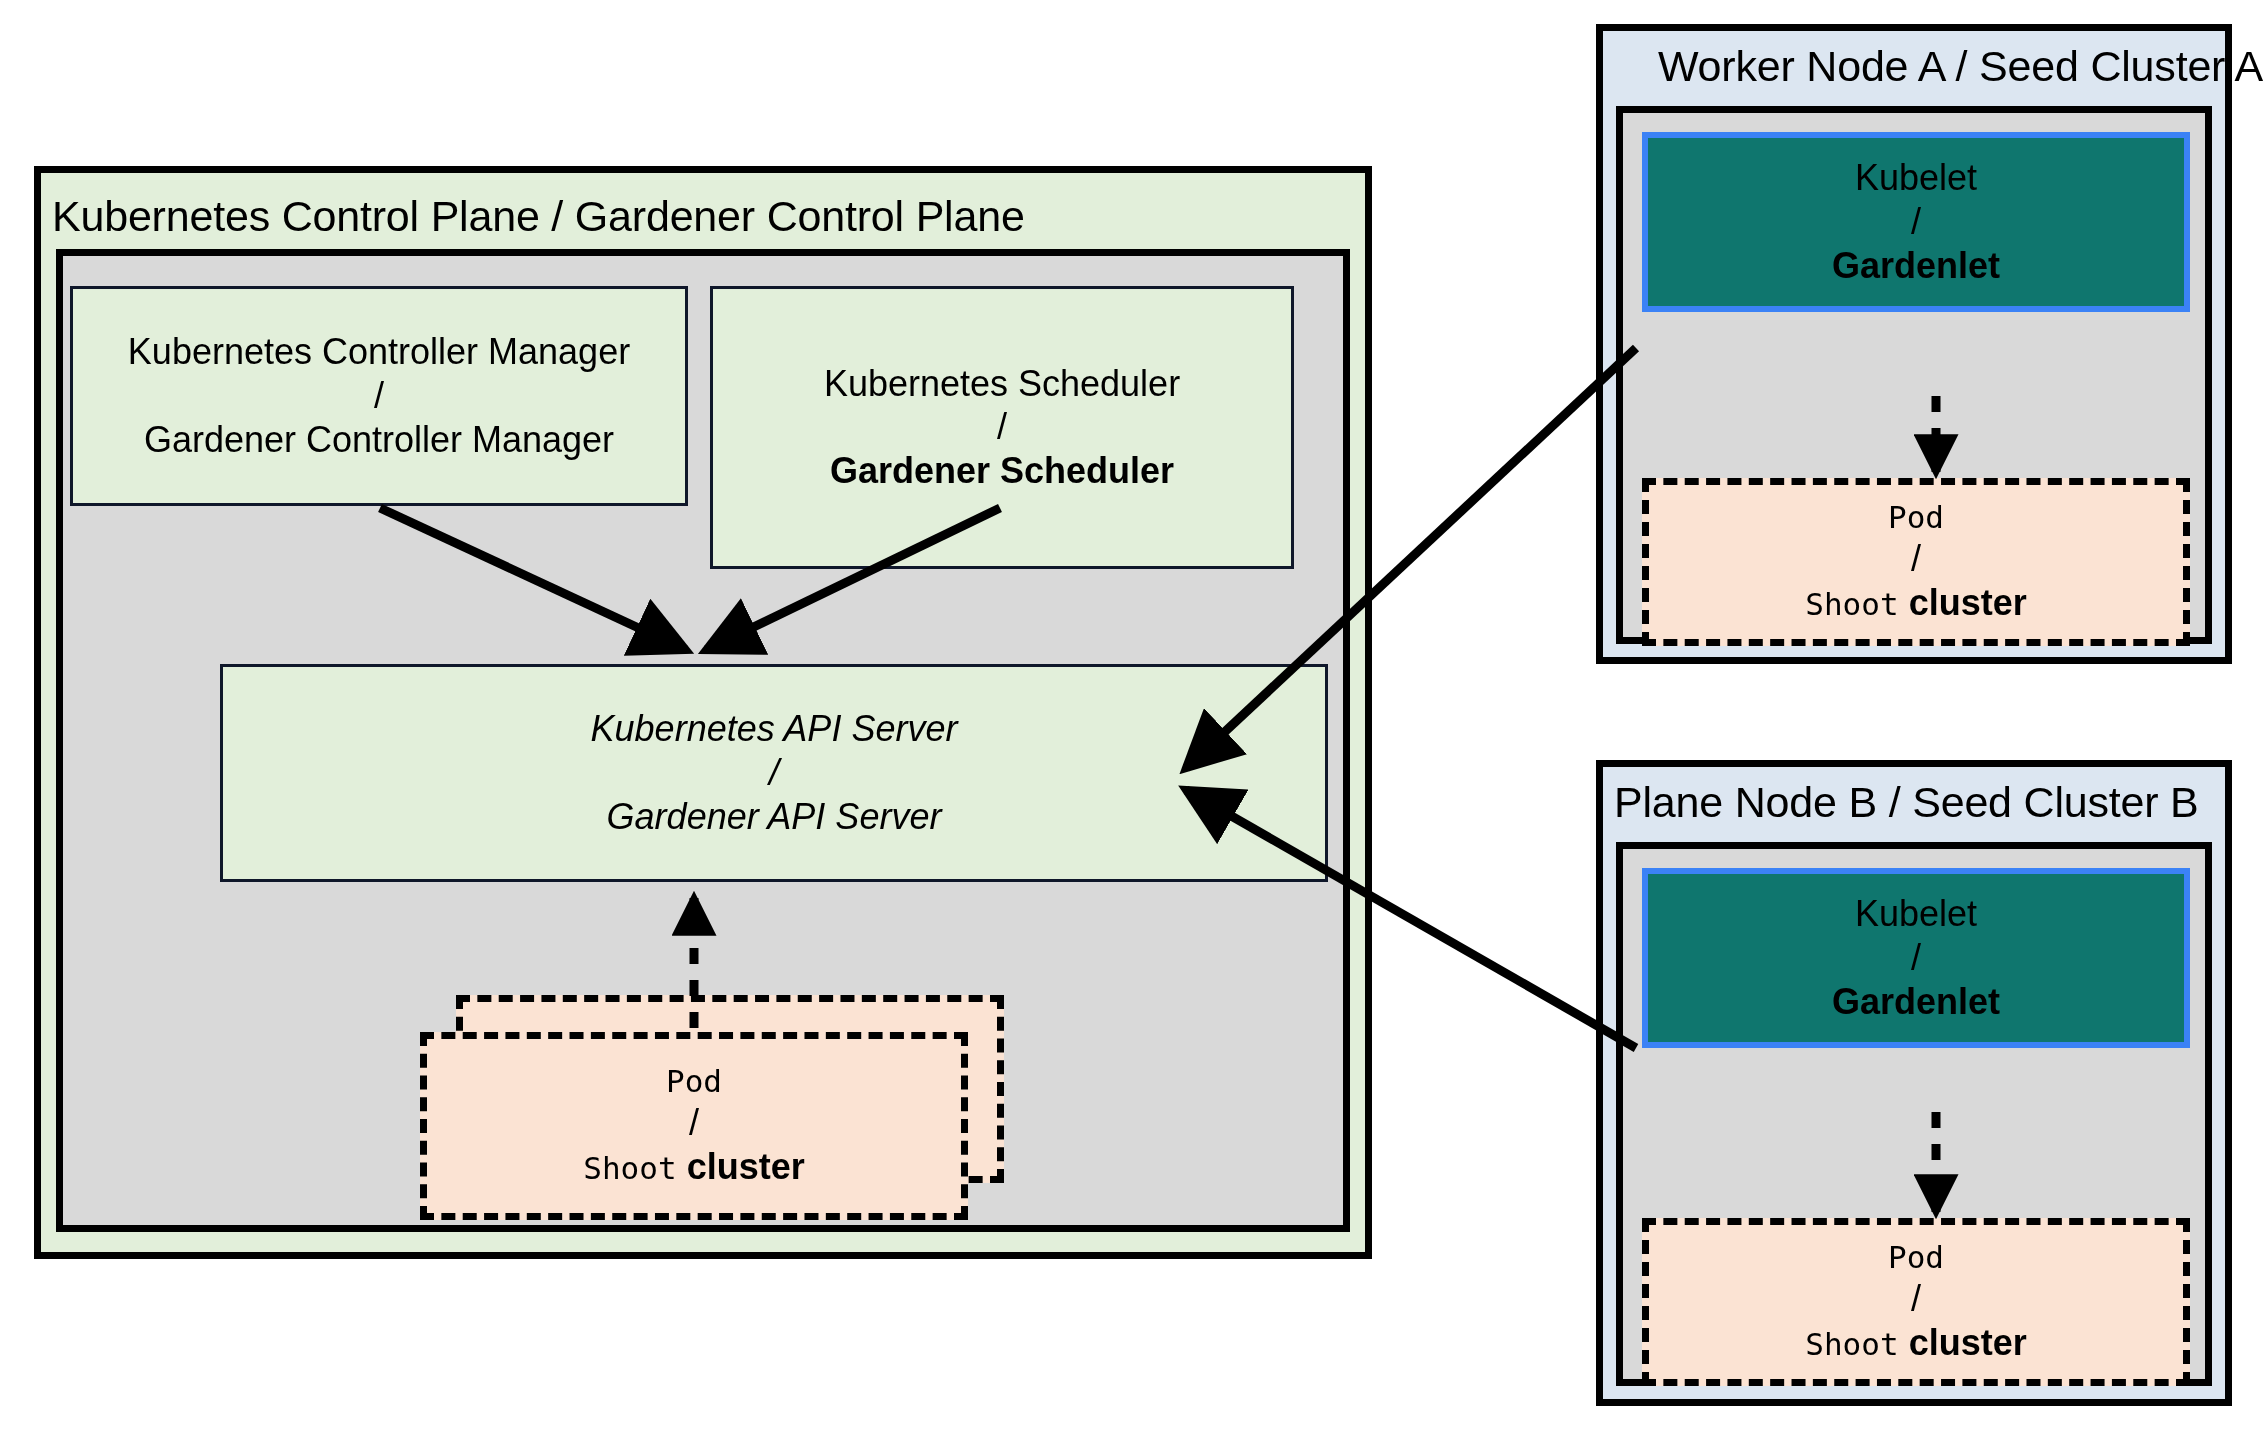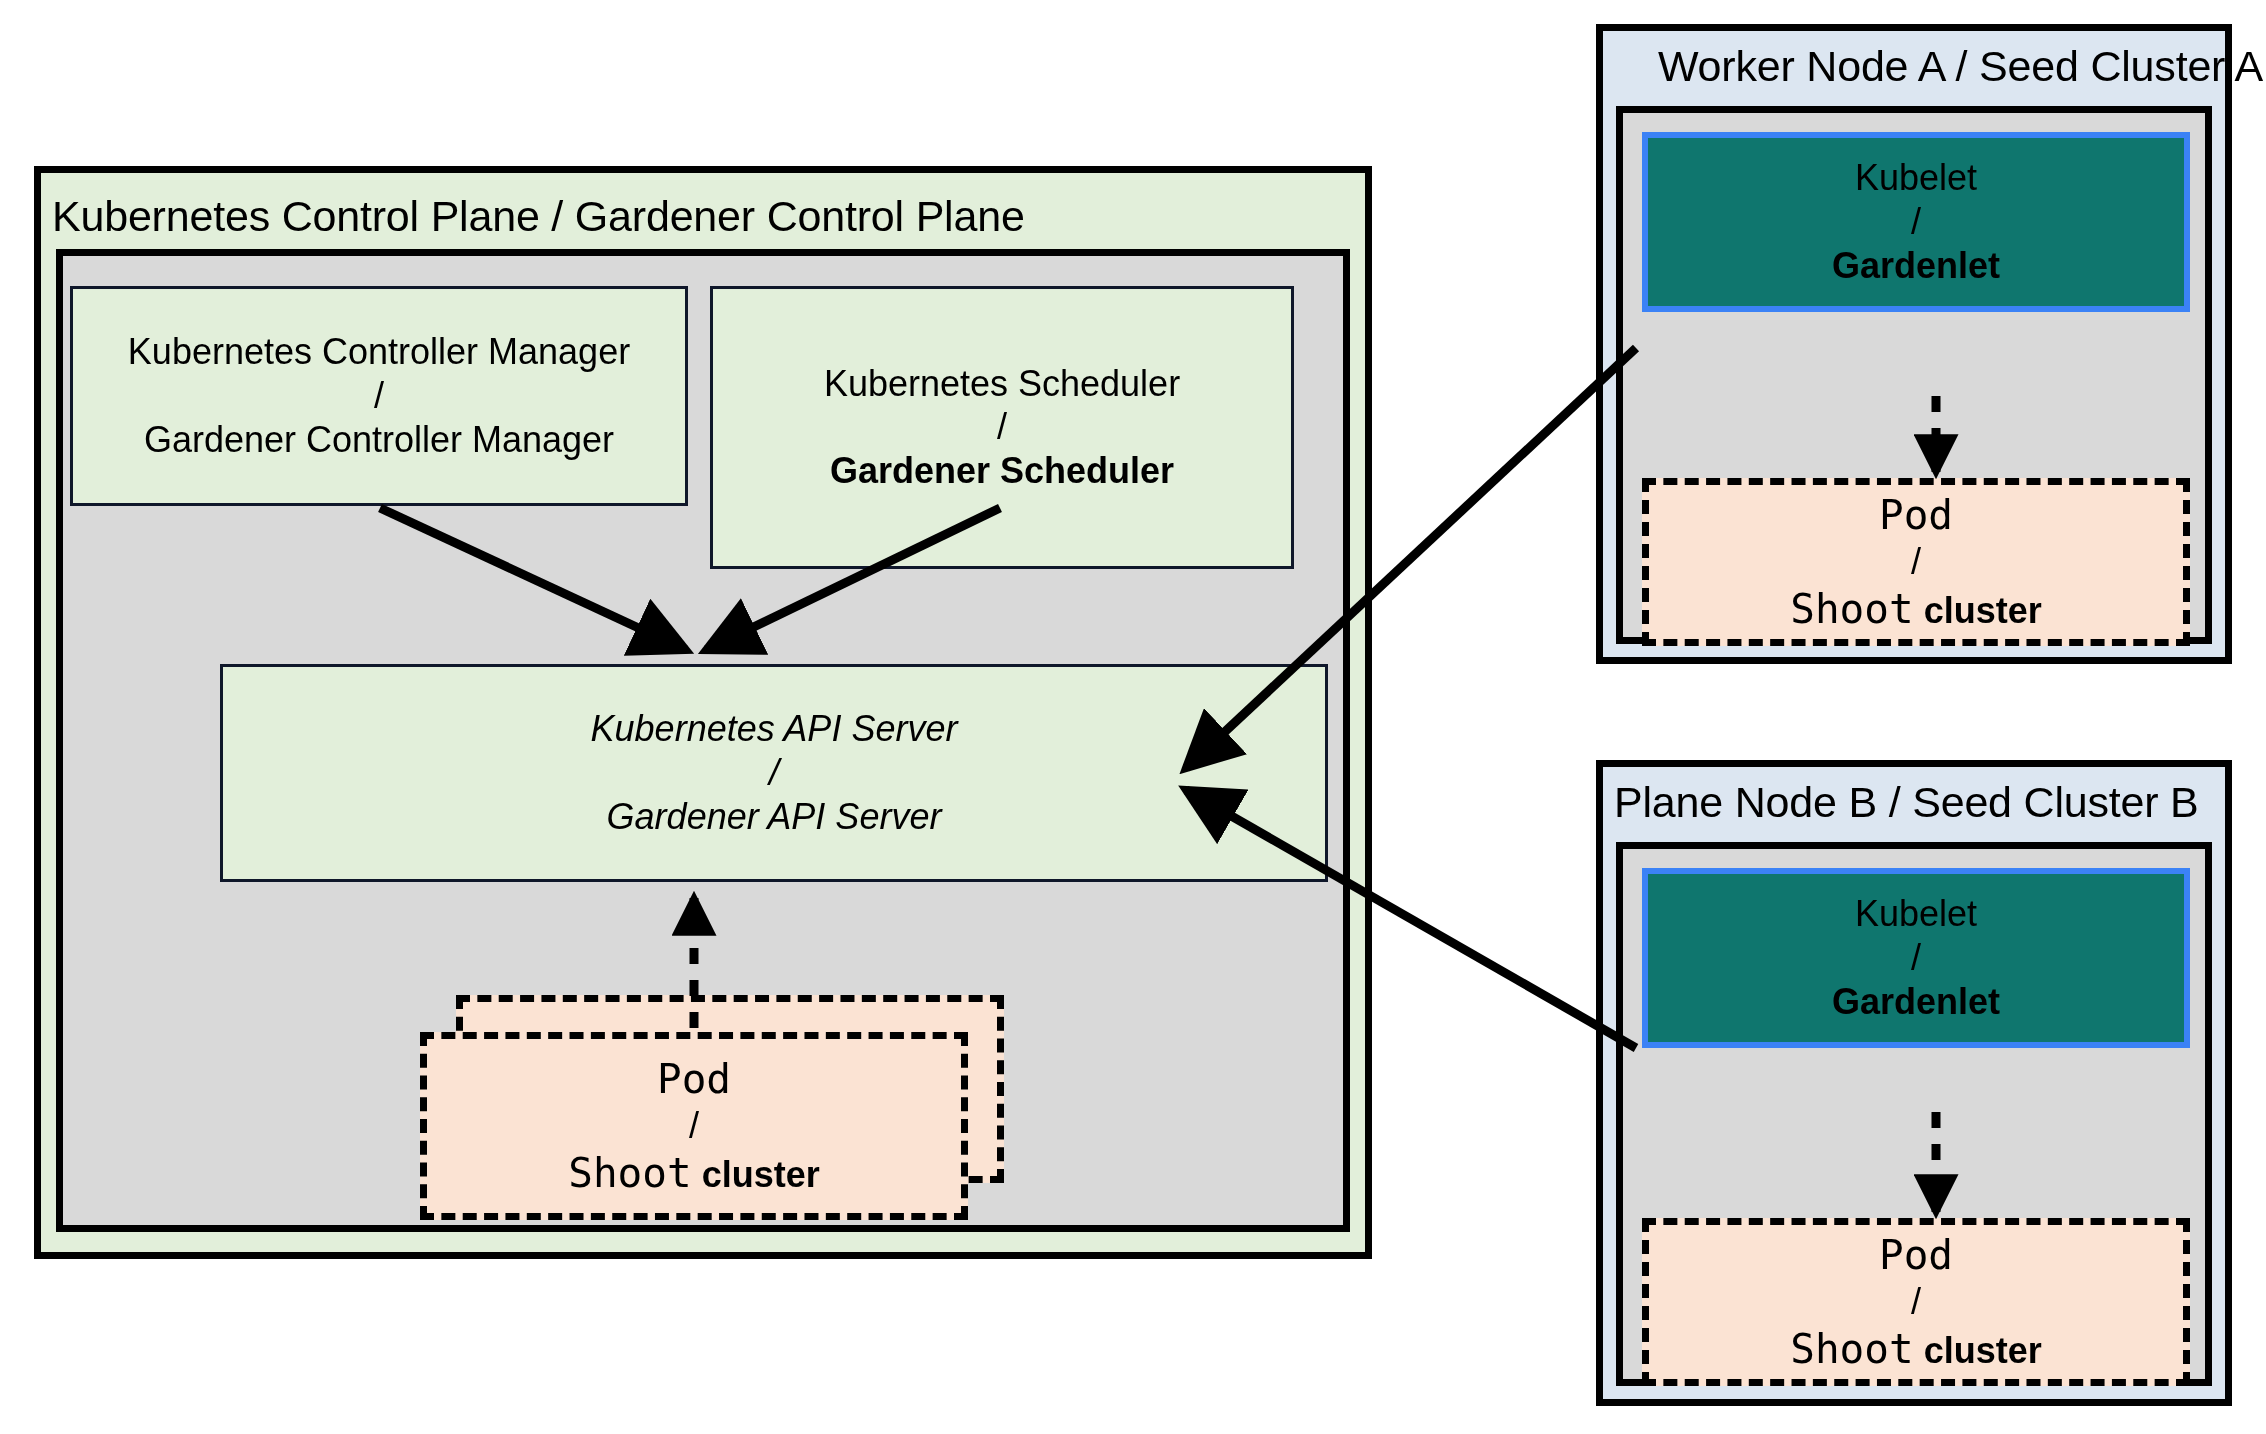--- a/index.html
+++ b/index.html
@@ -65,21 +65,21 @@
     transform: translateY(-50%);
     text-align: center;
     font-size: 36px;
     line-height: 1.22;
     white-space: nowrap;
   }
   .box-label .ln { display: block; }
   .bold { font-weight: bold; }
   .mono {
     font-family: "DejaVu Sans Mono", "Liberation Mono", monospace;
-    font-size: 41px;
+    font-size: 31px;
   }
   .slash { font-size: 36px; }
 
   
   #arrows {
     position: absolute;
     left: 0; top: 0;
     width: 2266px;
     height: 1434px;
     pointer-events: none;

